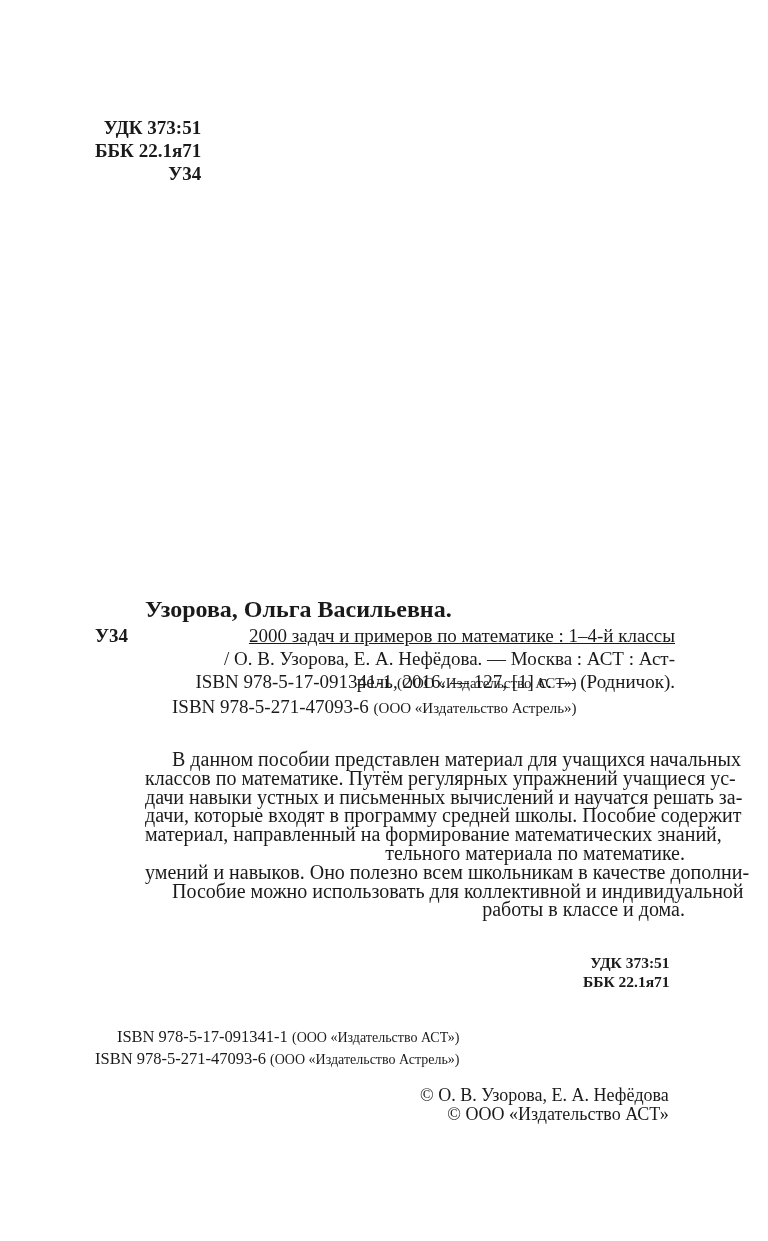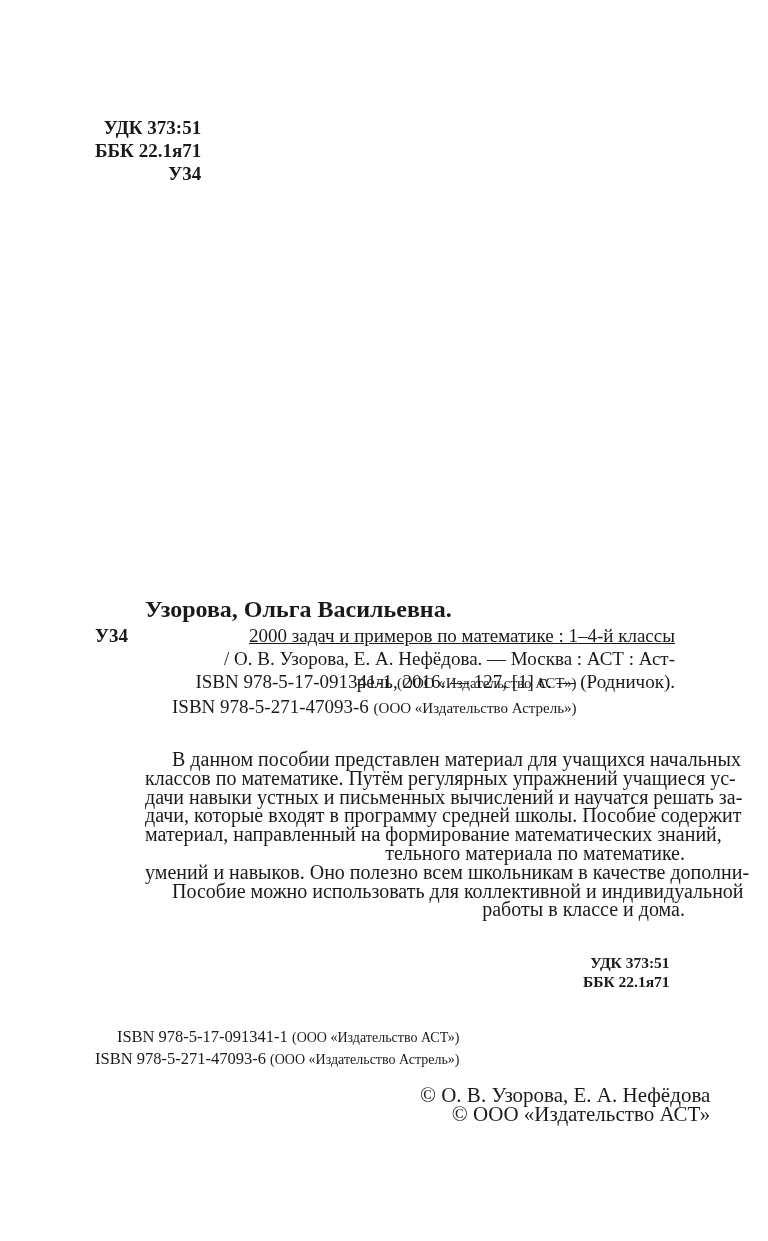--- a/index.html
+++ b/index.html
@@ -72,21 +72,21 @@
     .bottom-isbn {
       left: 95px; top: 1026px;
       font-size: 16.5px; line-height: 21px;
     }
     .bottom-isbn .line { display: block; }
     .bottom-isbn .isbn-small { font-size: 14px; }
 
     
     .copyright {
       left: 420px; top: 1086px;
-      font-size: 21px; line-height: 19px;
+      font-size: 18px; line-height: 19px;
     }
     .copyright .line { display: block; }
   </style>
 </head>
 <body>
 
 <div class="abs top-codes">
   <span class="code-line">УДК 373:51</span>
   <span class="code-line">ББК 22.1я71</span>
   <span class="code-line indent">У34</span>

